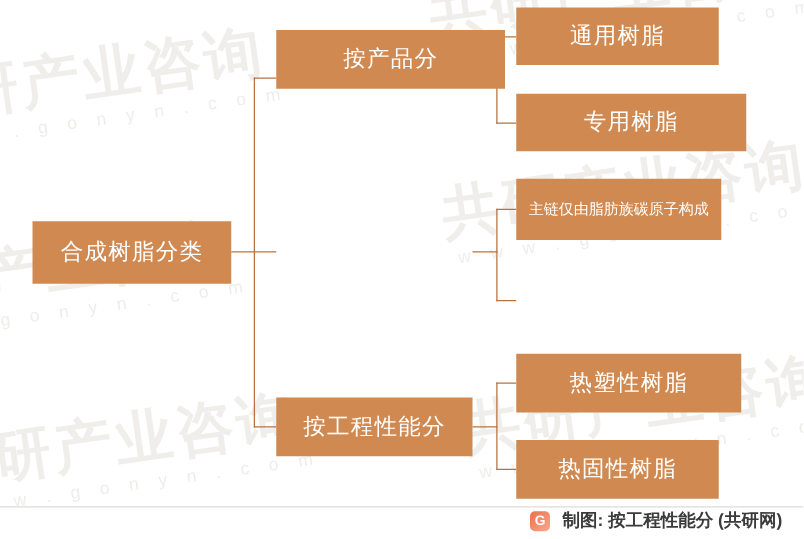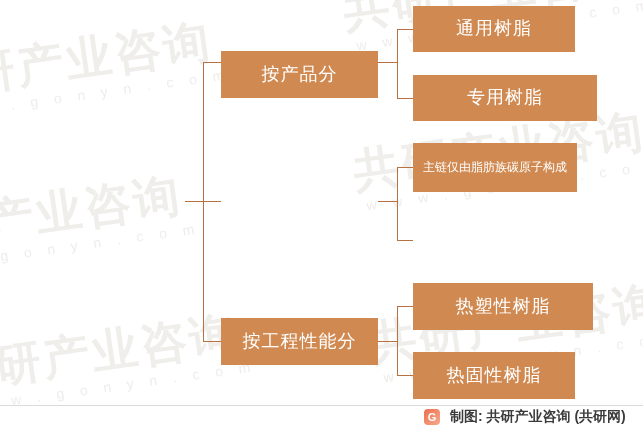--- a/index.html
+++ b/index.html
@@ -74,29 +74,30 @@
   <div class="cline" style="left:378px;top:201px;width:20px;height:1px"></div>
   <div class="cline" style="left:397px;top:167px;width:1px;height:74px"></div>
   <div class="cline" style="left:397px;top:167px;width:16px;height:1px"></div>
   <div class="cline" style="left:397px;top:240px;width:16px;height:1px"></div>
 
   <div class="cline" style="left:378px;top:341px;width:20px;height:1px"></div>
   <div class="cline" style="left:397px;top:306px;width:1px;height:70px"></div>
   <div class="cline" style="left:397px;top:306px;width:16px;height:1px"></div>
   <div class="cline" style="left:397px;top:375px;width:16px;height:1px"></div>
 
+  <div class="box" style="left:26px;top:177px;width:159px;height:50px">合成树脂分类</div>
 
-  <div class="box" style="left:221px;top:51px;width:157px;height:47px">按产品分</div>
+  <div class="box" style="left:221px;top:24px;width:183px;height:47px">按产品分</div>
   <div class="box" style="left:221px;top:318px;width:157px;height:47px">按工程性能分</div>
 
   <div class="box" style="left:413px;top:6px;width:162px;height:46px">通用树脂</div>
   <div class="box" style="left:413px;top:75px;width:184px;height:46px">专用树脂</div>
   <div class="box small-text" style="left:413px;top:143px;width:162px;height:49px">主链仅由脂肪族碳原子构成</div>
   <div class="box" style="left:413px;top:283px;width:180px;height:47px">热塑性树脂</div>
   <div class="box" style="left:413px;top:352px;width:162px;height:47px">热固性树脂</div>
 
   <div class="divider"></div>
   <div class="footer">
     <div class="logo">G</div>
-    <div class="credit">制图: 共研产业咨询 (共研网)</div>
+    <div class="credit">制图: 按工程性能分 (共研网)</div>
   </div>
 
 </div>
 
 </body></html>

